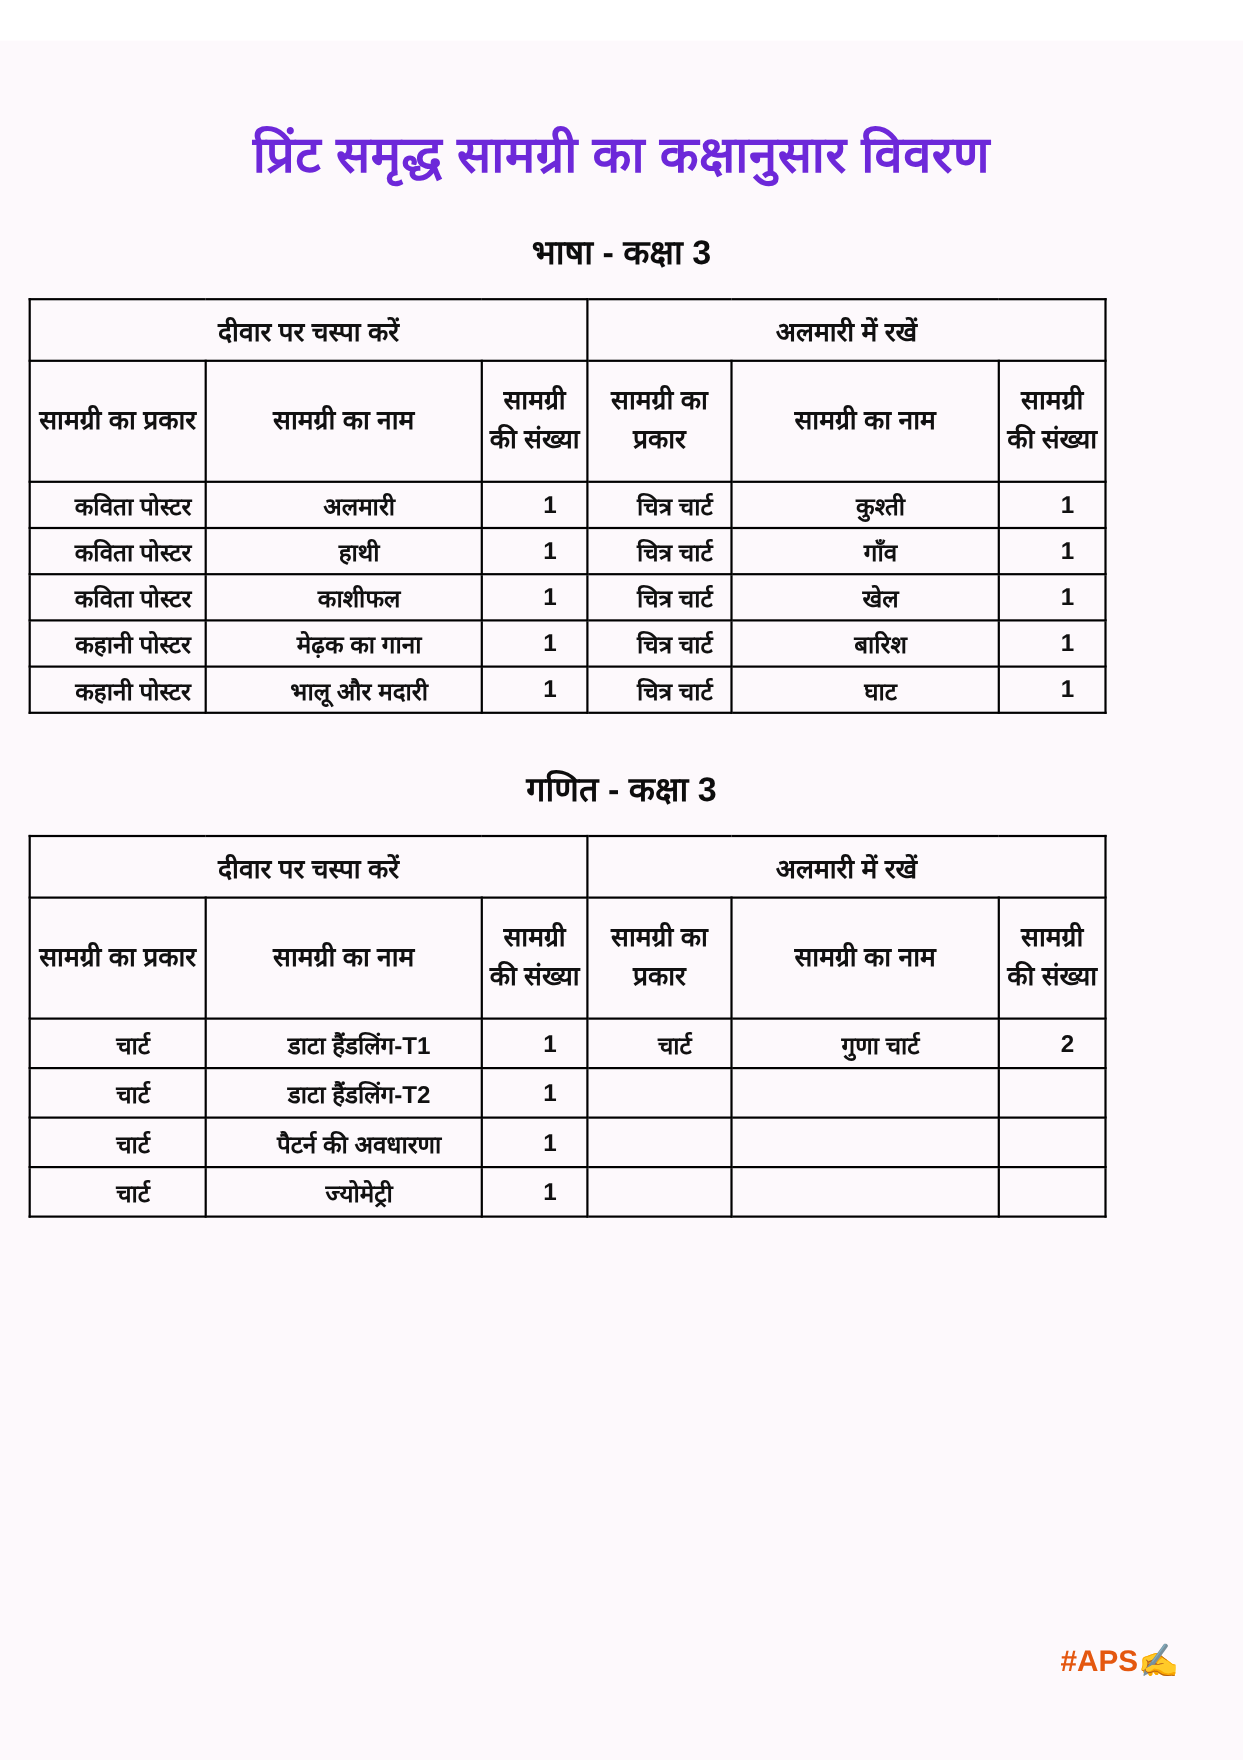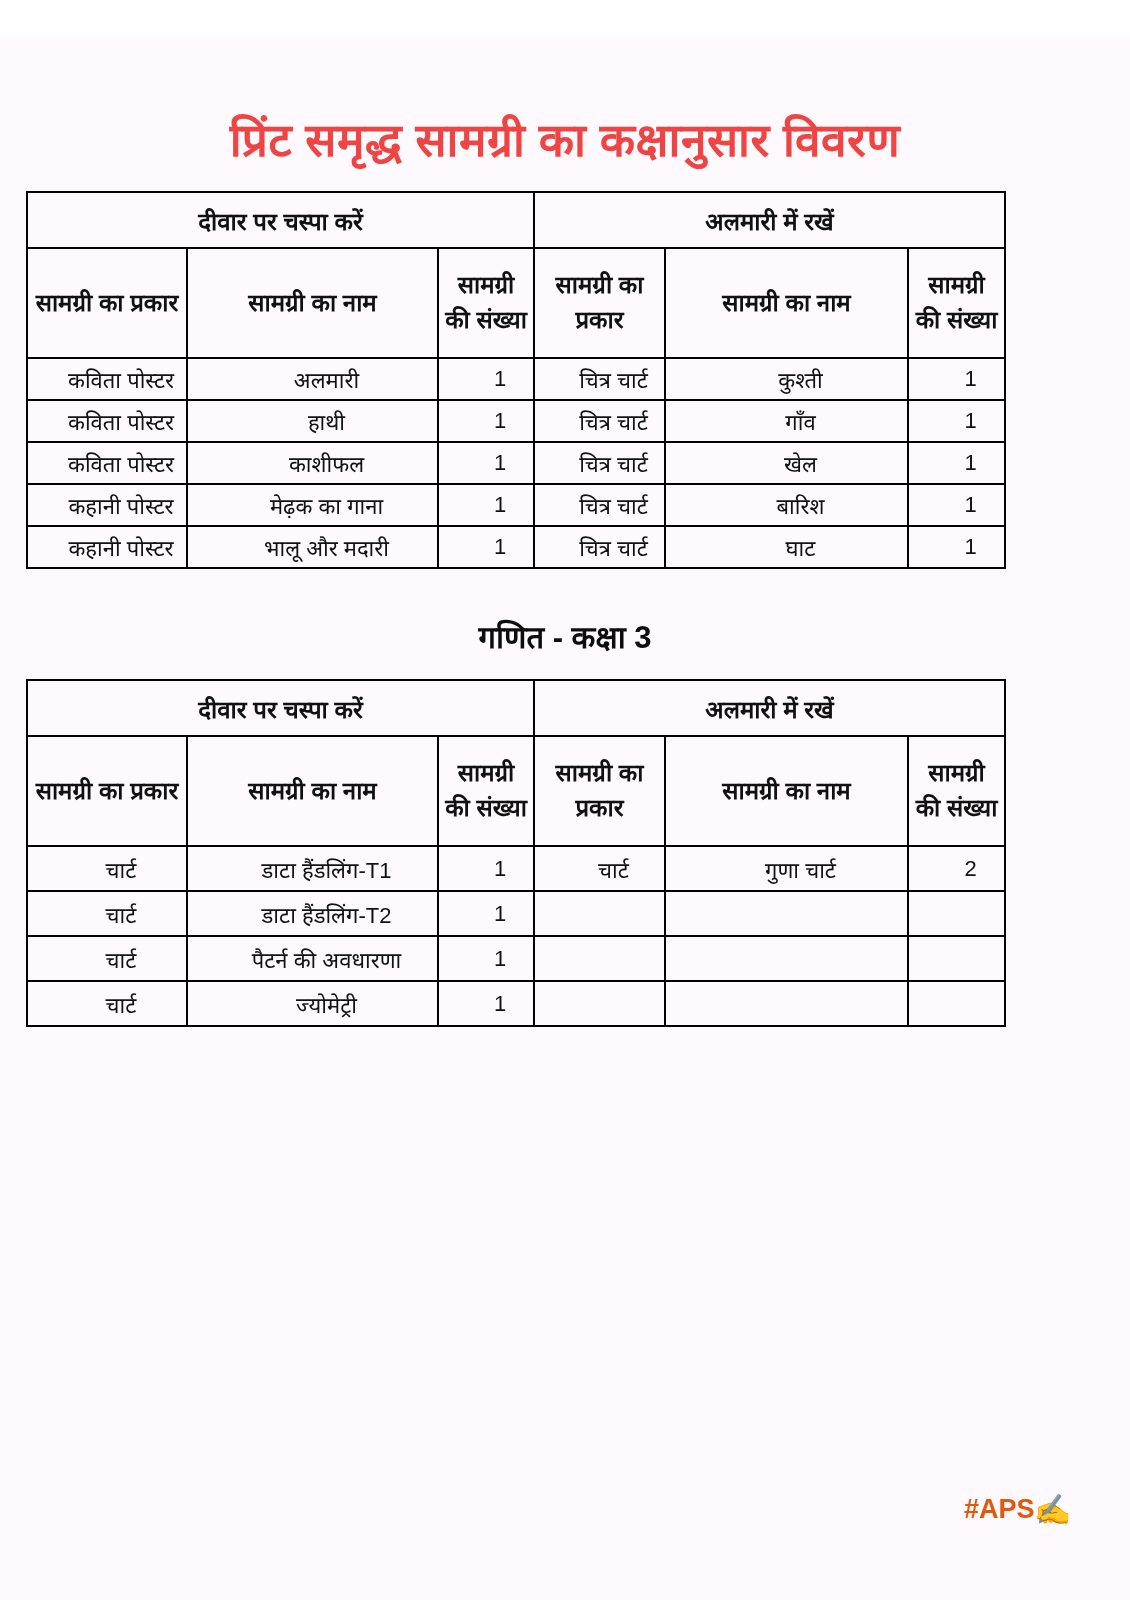--- a/index.html
+++ b/index.html
@@ -11,21 +11,21 @@
     color:#111;
     position:relative;
     overflow:hidden;
   }
   .top-strip { height:37px; background:#ffffff; }
   h1.page-title {
     margin:70px 0 0 0;
     text-align:center;
     font-size:46px;
     font-weight:bold;
-    color:#ef4444;
+    color:#6d28d9;
     letter-spacing:0.5px;
   }
   h2.section-heading {
     text-align:center;
     font-size:31px;
     font-weight:bold;
     color:#0d0d0d;
     margin:38px 0 0 0;
   }
   h2.section-heading.second { margin-top:46px; }
@@ -38,21 +38,21 @@
   }
   table.material-table td {
     border:2px solid #000;
     text-align:center;
     vertical-align:middle;
     padding:0 4px;
     overflow:hidden;
   }
   tr.group-row td { height:56px; font-weight:bold; font-size:24px; }
   tr.colhead-row td { height:110px; font-weight:bold; font-size:24px; line-height:1.45; }
-  tr.data-row td { height:42px; font-size:22px; font-weight:normal;padding-left:32px; }
+  tr.data-row td { height:42px; font-size:22px; font-weight:bold;padding-left:32px; }
   table.t2 tr.data-row td { height:45px;text-align:center; }
   .watermark {
     position:absolute;
     top:1492px;
     right:58px;
     font-size:27px;
     font-weight:bold;
     color:#e4570f;
     white-space:nowrap;
     display:flex;
@@ -66,20 +66,21 @@
   }
 </style>
 </head>
 <body>
 
 <div class="page">
   <div class="top-strip"></div>
 
   <h1 class="page-title">प्रिंट समृद्ध सामग्री का कक्षानुसार विवरण</h1>
 
+  <h2 class="section-heading">भाषा - कक्षा 3</h2>
 
   <table class="material-table t1">
     <colgroup>
       <col style="width:160px">
         <col style="width:251px">
         <col style="width:96px">
       <col style="width:131px">
         <col style="width:243px">
         <col style="width:97px">
     </colgroup>

